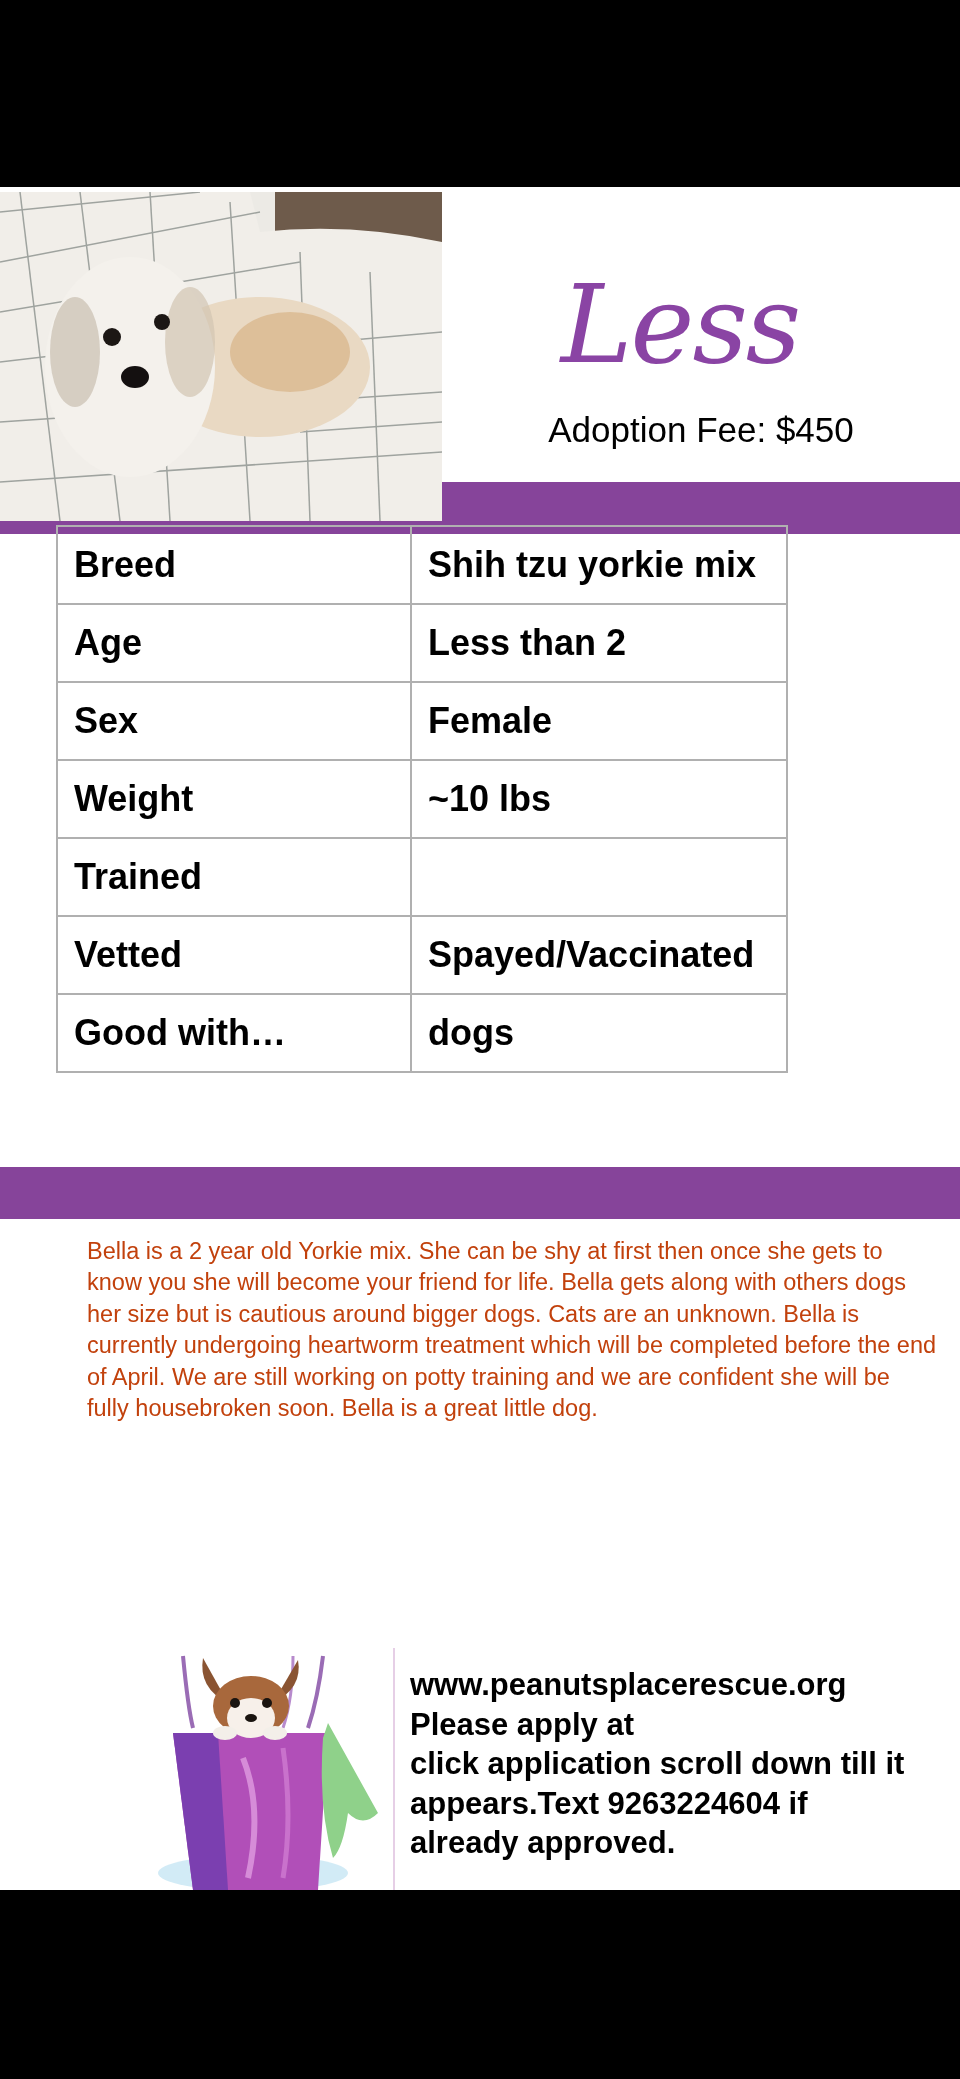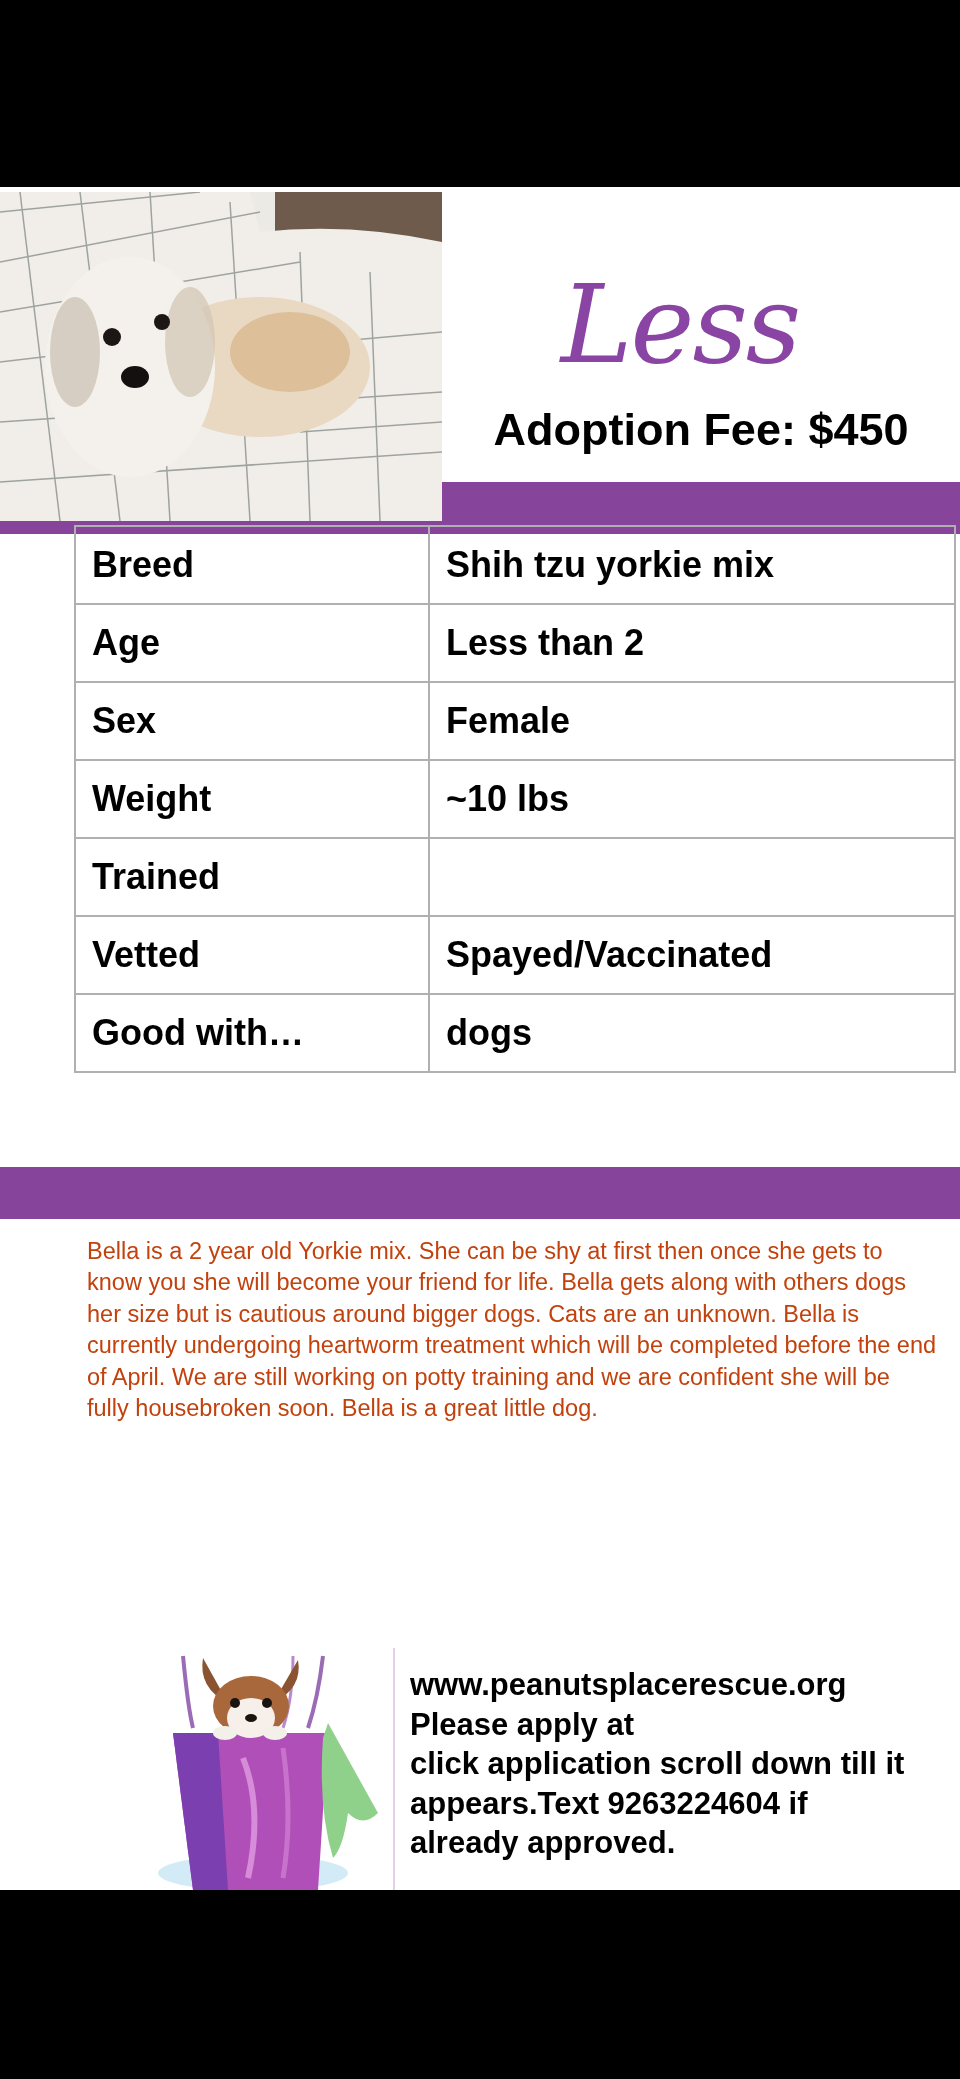--- a/index.html
+++ b/index.html
@@ -18,33 +18,33 @@
     overflow: hidden; background: #ece8e2;
   }
   .photo svg { display: block; }
   .title {
     position: absolute; left: 520px; top: 78px; width: 320px; text-align: center;
     font-family: "DejaVu Serif", serif; font-style: italic;
     font-size: 108px; line-height: 120px; color: #8a44a4; letter-spacing: -2px;
   }
   .fee {
     position: absolute; left: 442px; top: 215px; width: 518px; text-align: center;
-    font-family: "Liberation Sans", sans-serif; font-weight: bold;
-    font-size: 45px; line-height: 56px; color: #000;
+    font-family: "Liberation Sans", sans-serif; font-weight: normal;
+    font-size: 35px; line-height: 56px; color: #000;
   }
   .bar-right {
     position: absolute; left: 442px; top: 295px; width: 518px; height: 52px;
     background: #86449a;
   }
   .bar-full {
     position: absolute; left: 0; top: 334px; width: 960px; height: 13px;
     background: #86449a;
   }
   .info-table {
-    position: absolute; left: 74px; top: 338px; width: 882px;
+    position: absolute; left: 56px; top: 338px; width: 732px;
     border-collapse: collapse;
   }
   .info-table td {
     border: 2px solid #b0b0b0; height: 76px; padding: 0 16px;
     font-family: "Liberation Sans", sans-serif; font-weight: bold;
     font-size: 36px; color: #000; vertical-align: middle;
   }
   .info-table td.label { width: 320px; }
   .bar-2 {
     position: absolute; left: 0; top: 980px; width: 960px; height: 52px;

